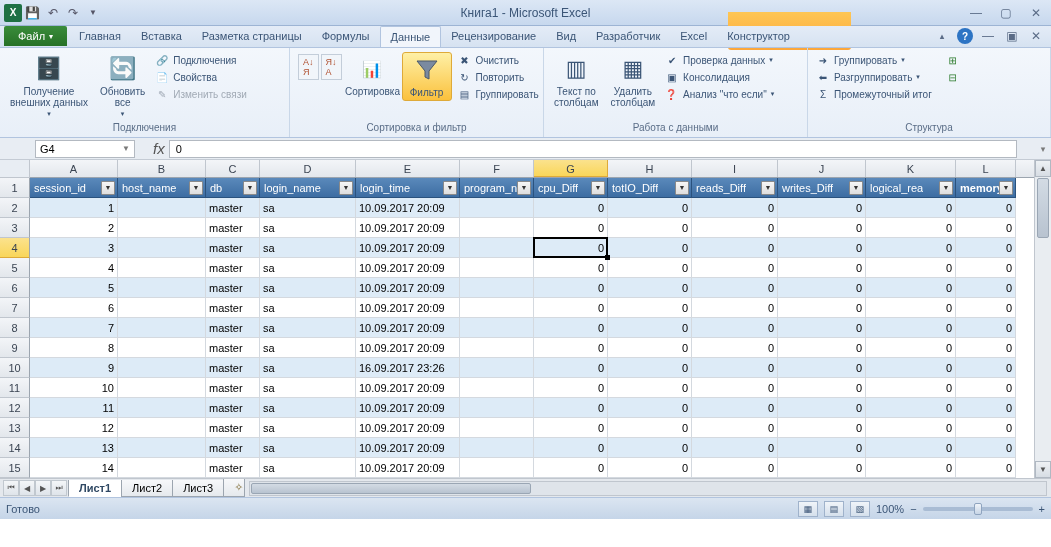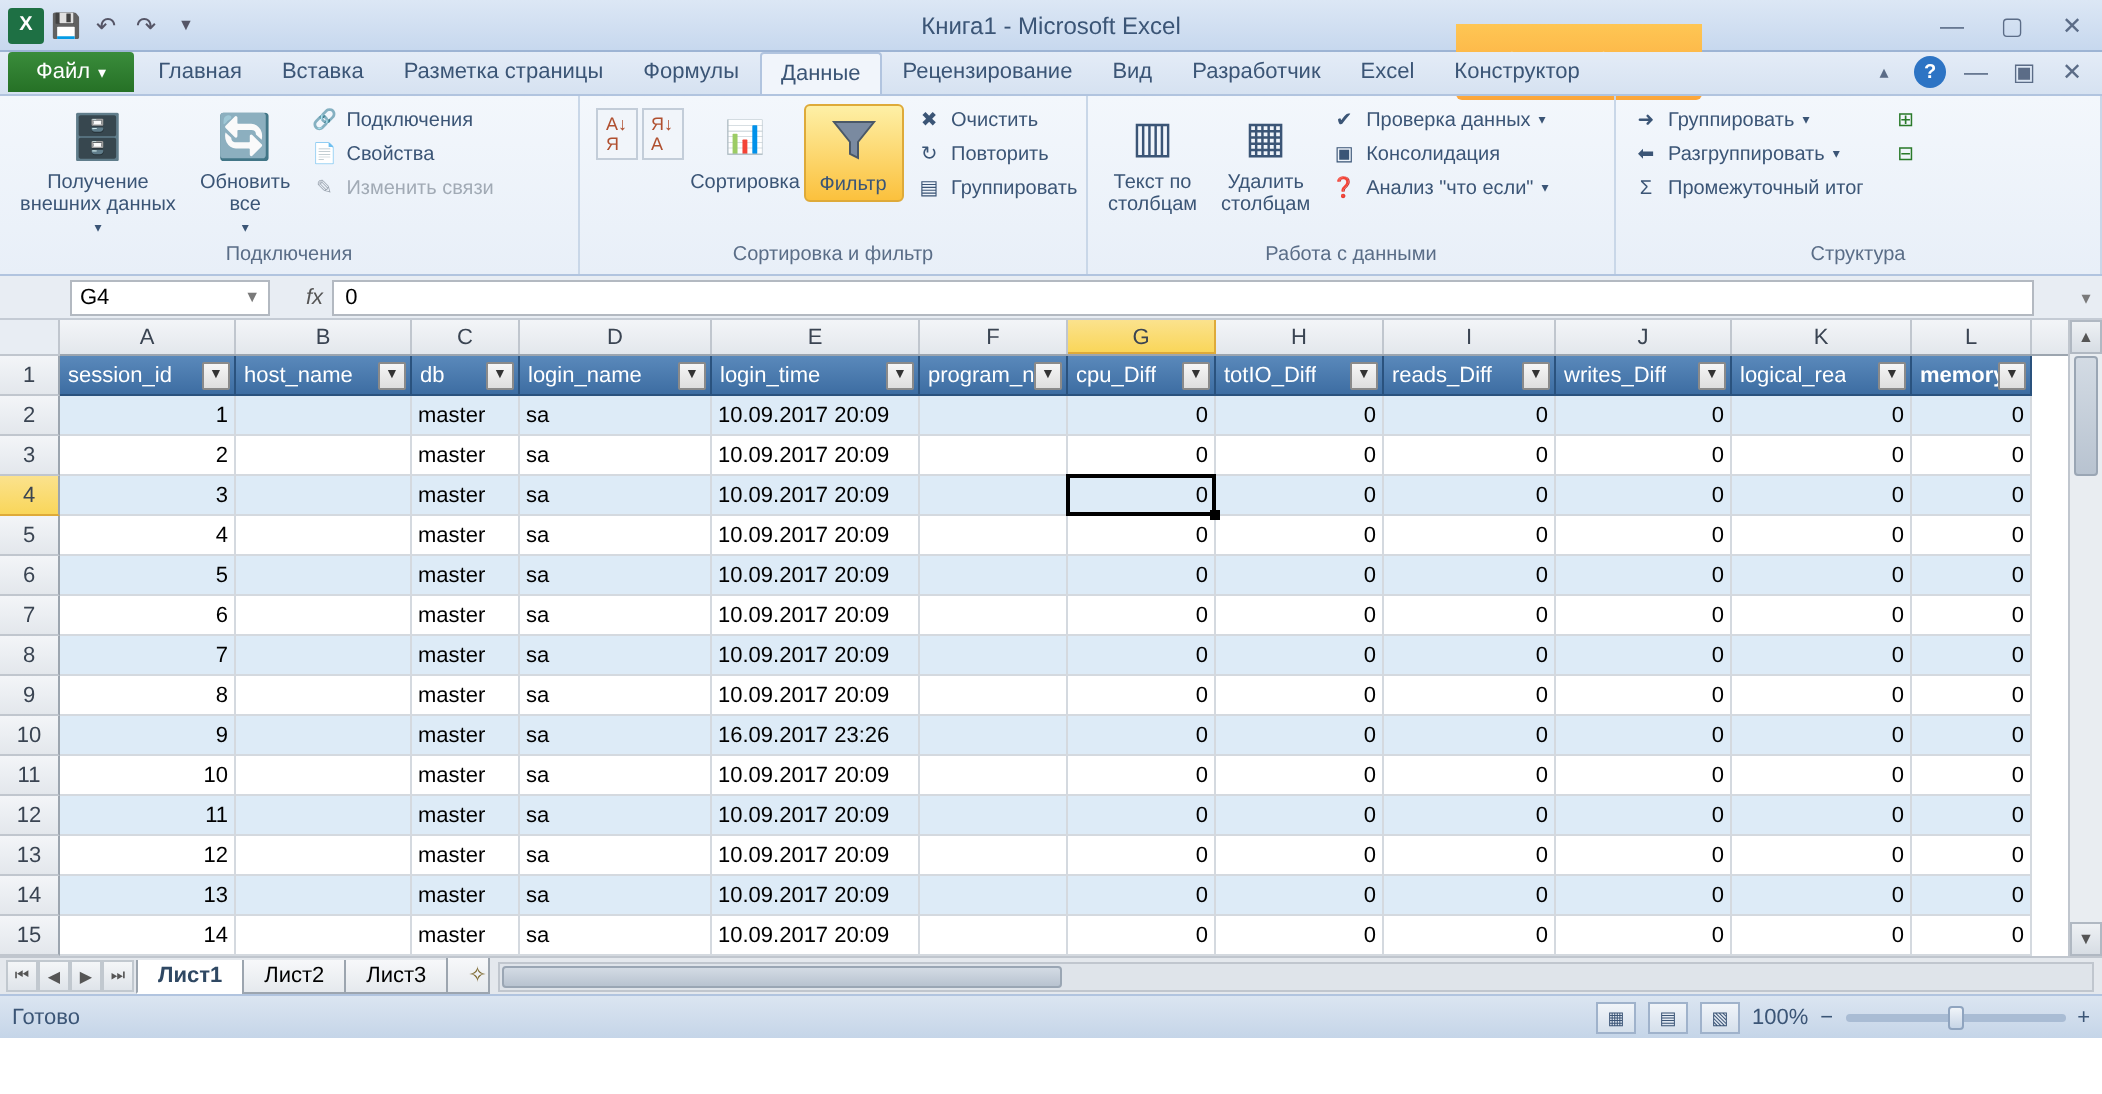--- a/index.html
+++ b/index.html
@@ -33,21 +33,21 @@
   .big-icon { width:30px; height:30px; display:flex; align-items:center; justify-content:center; font-size:22px; }
   .small-list { display:flex; flex-direction:column; gap:1px; }
   .small-btn { display:flex; align-items:center; gap:4px; font-size:10px; color:#3b5576; padding:1px 2px; }
   .small-icon { width:14px; height:14px; display:inline-flex; align-items:center; justify-content:center; font-size:10px; }
 
   
   .name-formula-row { height:22px; display:flex; align-items:center; border-bottom:1px solid #c4cbd4; background:#e8edf3; }
   .name-box { width:100px; height:18px; background:#fff; border:1px solid #b3b9c1; margin-left:35px; display:flex; align-items:center; padding:0 4px; font-size:11px; }
   .name-drop { color:#7a7a7a; margin-left:auto; font-size:8px; }
   .fx-area { display:flex; align-items:center; margin-left:18px; gap:6px; }
-  .fx-lbl { font-style:italic; color:#555; font-size:11px; }
+  .fx-lbl { font-style:italic; color:#555; font-size:15px; }
   .formula-bar { flex:1; height:18px; background:#fff; border:1px solid #b3b9c1; margin:0 18px 0 4px; padding:0 6px; font-size:11px; display:flex; align-items:center; }
   .expand-formula { width:16px; color:#7a7a7a; font-size:9px; text-align:center; }
 
   
   .sheet-area { position:relative; height:318px; overflow:hidden; }
   .corner { position:absolute; left:0; top:0; width:30px; height:18px; background:#e8edf3; border-right:1px solid #c0c6ce; border-bottom:1px solid #c0c6ce; }
   .col-headers { position:absolute; left:30px; top:0; right:17px; height:18px; display:flex; background:linear-gradient(#f3f5f8,#e3e7ec); border-bottom:1px solid #9ca5af; }
   .col-h { border-right:1px solid #c0c6ce; text-align:center; font-size:11px; color:#3a4452; line-height:18px; }
   .col-h.sel { background:linear-gradient(#fbe28d,#f9d65a); border-right:1px solid #deaa39; border-bottom:1px solid #deaa39; }
   .row-headers { position:absolute; left:0; top:18px; width:30px; }

